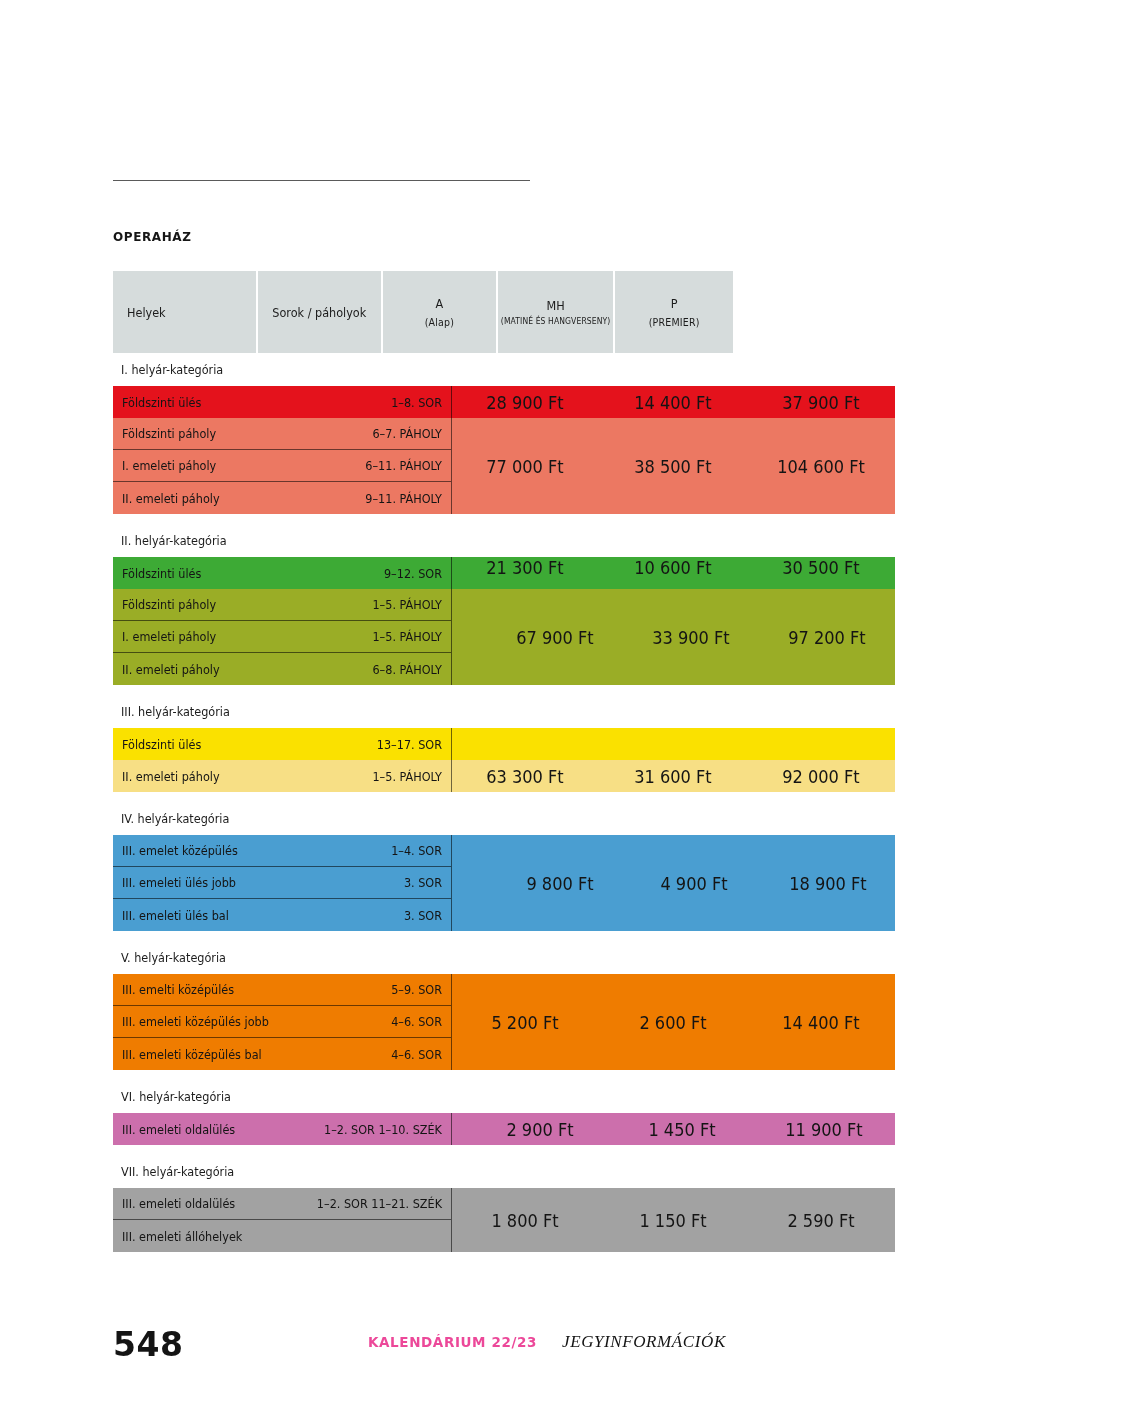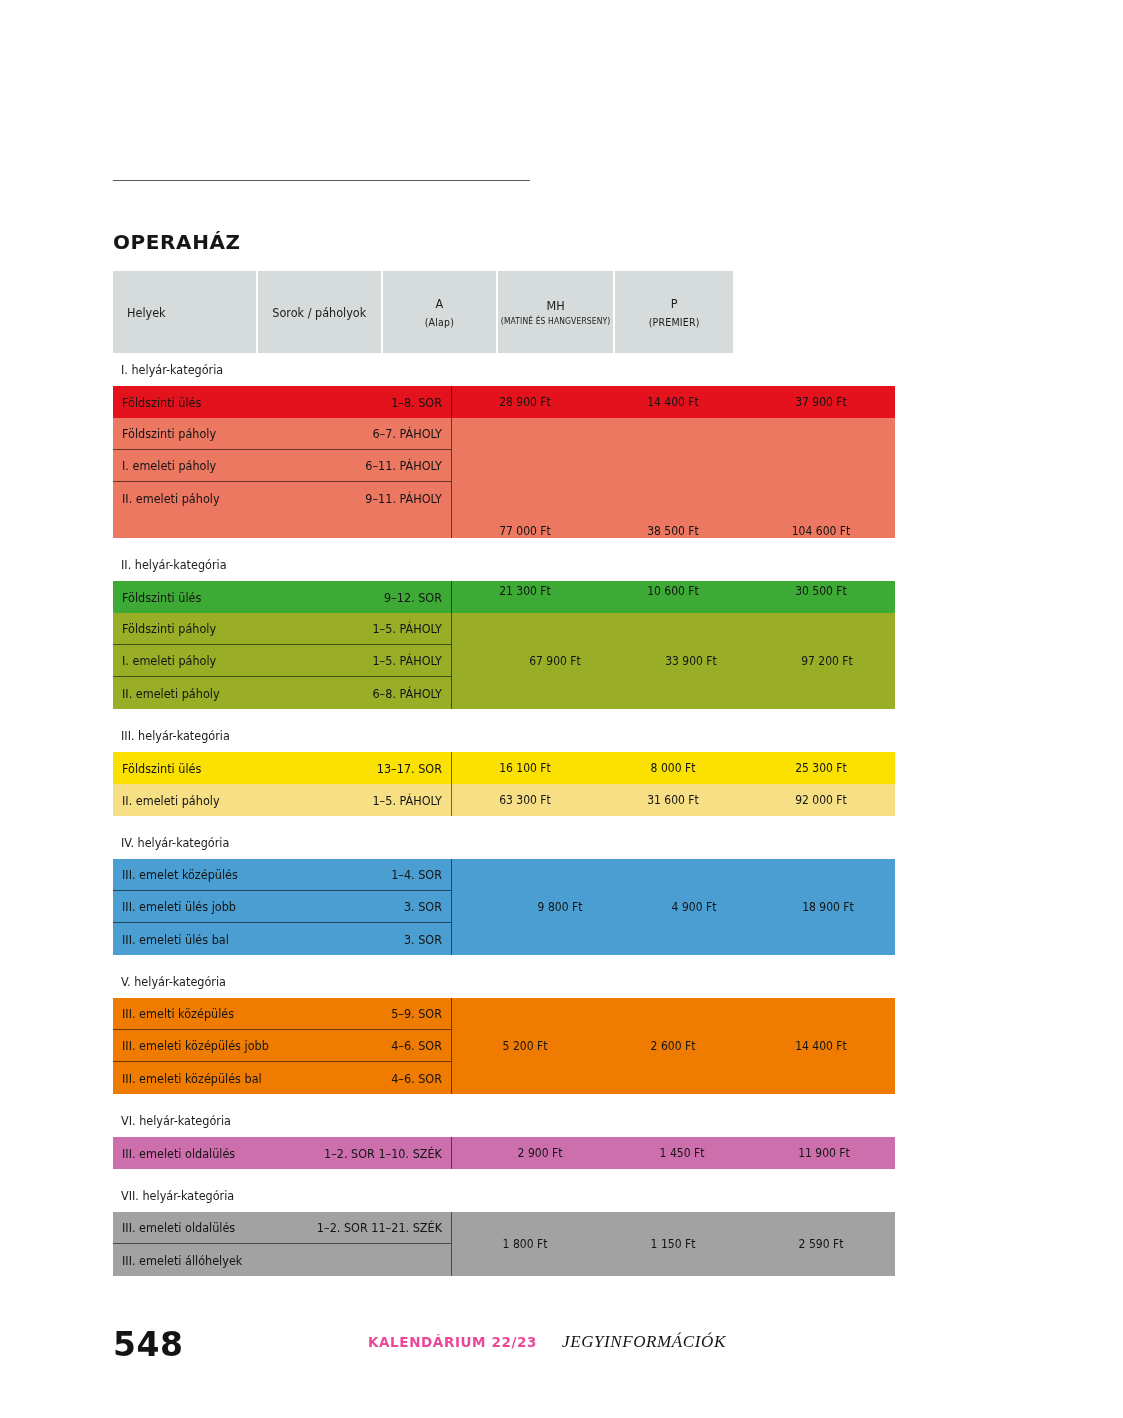--- a/index.html
+++ b/index.html
@@ -44,21 +44,21 @@
     background: #5a5a5a;
   }
 
   
   .section-heading {
     position: absolute;
     left: 113px;
     top: 230px;
     font-family: "DejaVu Sans", sans-serif;
     font-weight: bold;
-    font-size: 20px;
+    font-size: 12px;
     letter-spacing: 0.6px;
     color: #161616;
   }
 
   
   .table {
     position: absolute;
     left: 113px;
     top: 271px;
     width: 782px;
@@ -157,21 +157,21 @@
 
   .price-row {
     display: flex;
     align-items: center;
     box-sizing: border-box;
   }
   .price-cell {
     flex: 1 1 0;
     text-align: center;
     font-family: "DejaVu Sans Condensed", "DejaVu Sans", sans-serif;
-    font-size: 12px;
+    font-size: 18px;
     color: #141414;
     white-space: nowrap;
   }
   .col-divider {
     position: absolute;
     left: 338px;
     top: 0;
     bottom: 0;
     width: 1px;
     background: rgba(0,0,0,0.55);
@@ -283,21 +283,21 @@
             <div class="seat-row">
               <span class="seat-name">I. emeleti páholy</span>
               <span class="seat-rows">6–11. PÁHOLY</span>
             </div>
             <div class="seat-row last">
               <span class="seat-name">II. emeleti páholy</span>
               <span class="seat-rows">9–11. PÁHOLY</span>
             </div>
           </div>
           <div class="right-col">
-            <div class="price-row" style="height: 120px; align-items: flex-end;">
+            <div class="price-row" style="height: 96px;">
               <div class="price-cell">77 000 Ft</div>
               <div class="price-cell">38 500 Ft</div>
               <div class="price-cell">104 600 Ft</div>
             </div>
           </div>
           <div class="col-divider"></div>
         </div>
         <div class="gap"></div>
         <div class="cat-label">II. helyár-kategória</div>
         <div class="cat-block" style="background: rgb(61, 170, 53);">
@@ -340,27 +340,20 @@
           </div>
           <div class="col-divider"></div>
         </div>
         <div class="gap"></div>
         <div class="cat-label">III. helyár-kategória</div>
         <div class="cat-block" style="background: rgb(250, 225, 0);">
           <div class="left-col">
             <div class="seat-row last">
               <span class="seat-name">Földszinti ülés</span>
               <span class="seat-rows">13–17. SOR</span>
-            </div>
-          </div>
-          <div class="right-col">
-            <div class="price-row" style="height: 32px;">
-              <div class="price-cell">16 100 Ft</div>
-              <div class="price-cell">8 000 Ft</div>
-              <div class="price-cell">25 300 Ft</div>
             </div>
           </div>
           <div class="col-divider"></div>
         </div>
         <div class="cat-block" style="background: rgb(247, 223, 133);">
           <div class="left-col">
             <div class="seat-row last">
               <span class="seat-name">II. emeleti páholy</span>
               <span class="seat-rows">1–5. PÁHOLY</span>
             </div>

